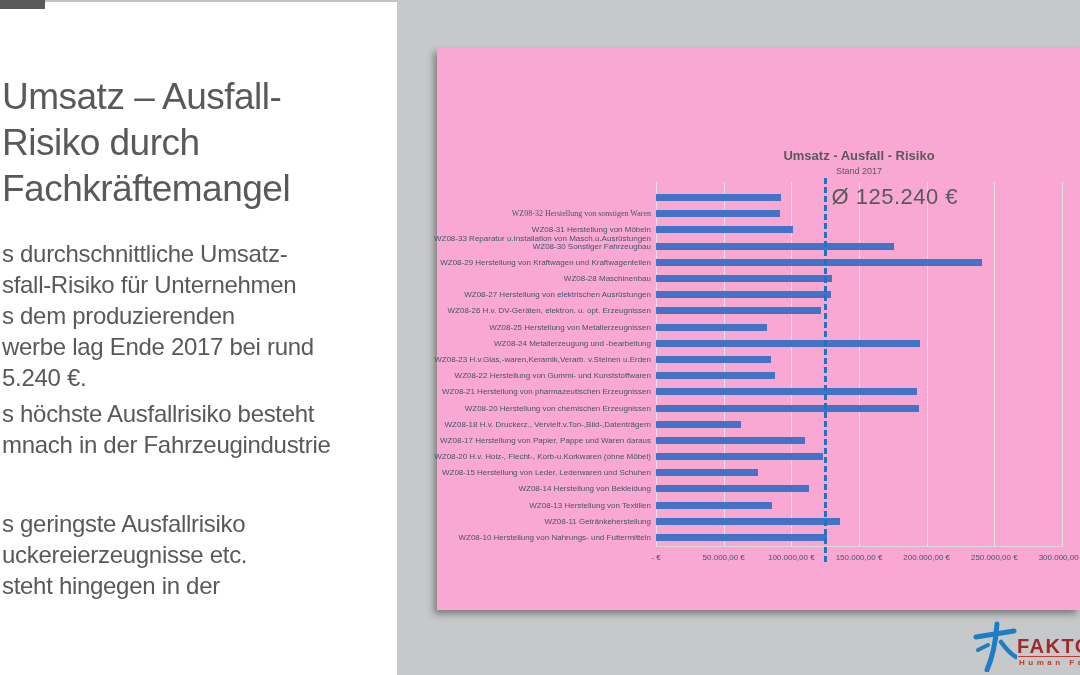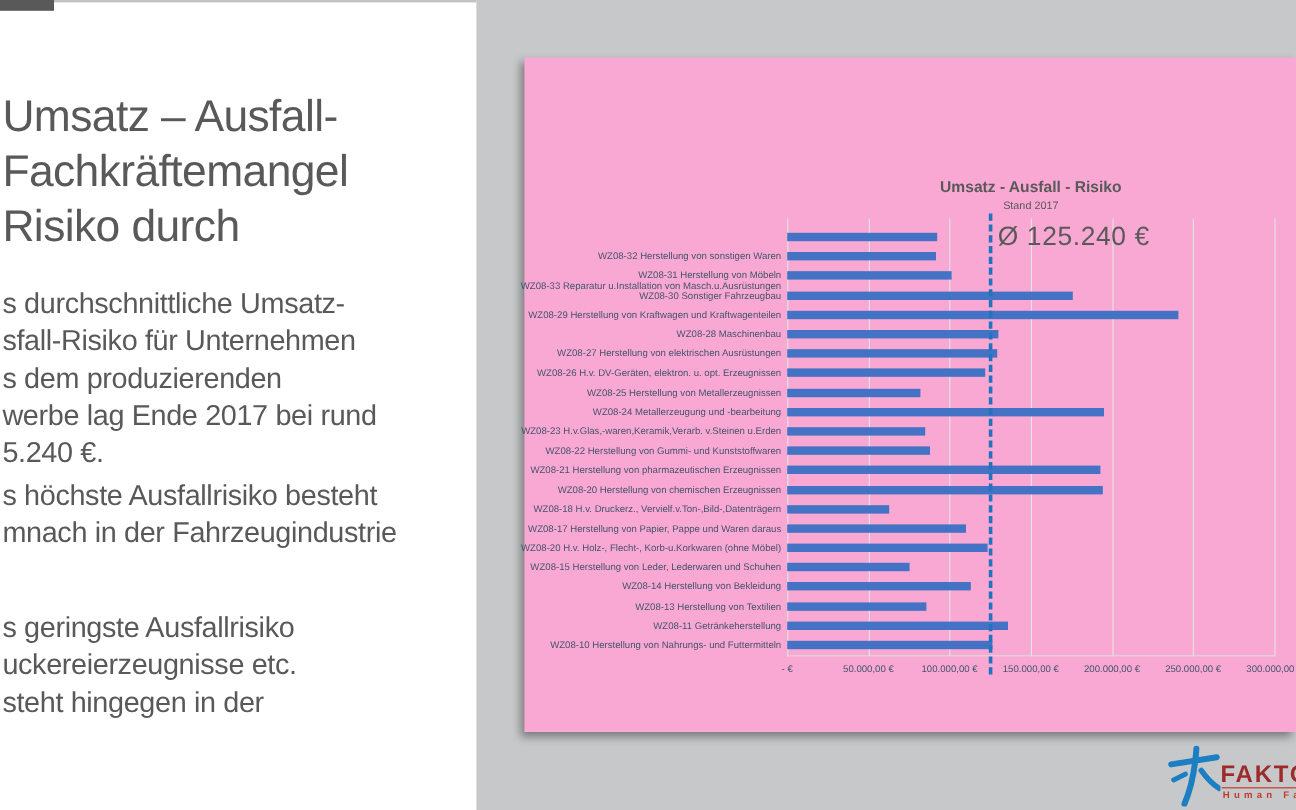--- a/index.html
+++ b/index.html
@@ -79,22 +79,22 @@
 </head>
 <body>
 
 <div id="stage">
 
   <div id="left-top-line"></div>
   <div id="left-top-dark"></div>
 
   <div id="slide-title">
     <div>Umsatz – Ausfall-</div>
+    <div>Risiko durch</div>
     <div>Fachkräftemangel</div>
-    <div>Risiko durch</div>
   </div>
 
   <div id="para-1" class="para">
     <div>s durchschnittliche Umsatz-</div>
     <div>sfall-Risiko für Unternehmen</div>
     <div>s dem produzierenden</div>
     <div>werbe lag Ende 2017 bei rund</div>
     <div>5.240 €.</div>
   </div>
 
@@ -109,21 +109,21 @@
     <div>steht hingegen in der</div>
   </div>
 
   <div id="gray-area"></div>
 
   <div id="chart-panel">
     <div id="chart-title">Umsatz - Ausfall - Risiko</div>
     <div id="chart-subtitle">Stand 2017</div>
     <div id="category-labels">
         <div class="cat-label" style="top: 10px; margin-top: 41px;">WZ08-33 Reparatur u.Installation von Masch.u.Ausrüstungen</div>
-        <div class="cat-label" style="top: 26.2px;">WZ08-32 Herstellung von sonstigen Waren</div>
+        <div class="cat-label" style="top: 26.2px; font-family: Liberation Serif, serif;">WZ08-32 Herstellung von sonstigen Waren</div>
         <div class="cat-label" style="top: 42.4px;">WZ08-31 Herstellung von Möbeln</div>
         <div class="cat-label" style="top: 58.6px;">WZ08-30 Sonstiger Fahrzeugbau</div>
         <div class="cat-label" style="top: 74.8px;">WZ08-29 Herstellung von Kraftwagen und Kraftwagenteilen</div>
         <div class="cat-label" style="top: 91px;">WZ08-28 Maschinenbau</div>
         <div class="cat-label" style="top: 107.1px;">WZ08-27 Herstellung von elektrischen Ausrüstungen</div>
         <div class="cat-label" style="top: 123.3px;">WZ08-26 H.v. DV-Geräten, elektron. u. opt. Erzeugnissen</div>
         <div class="cat-label" style="top: 139.5px;">WZ08-25 Herstellung von Metallerzeugnissen</div>
         <div class="cat-label" style="top: 155.7px;">WZ08-24 Metallerzeugung und -bearbeitung</div>
         <div class="cat-label" style="top: 171.9px;">WZ08-23 H.v.Glas,-waren,Keramik,Verarb. v.Steinen u.Erden</div>
         <div class="cat-label" style="top: 188.1px;">WZ08-22 Herstellung von Gummi- und Kunststoffwaren</div>

